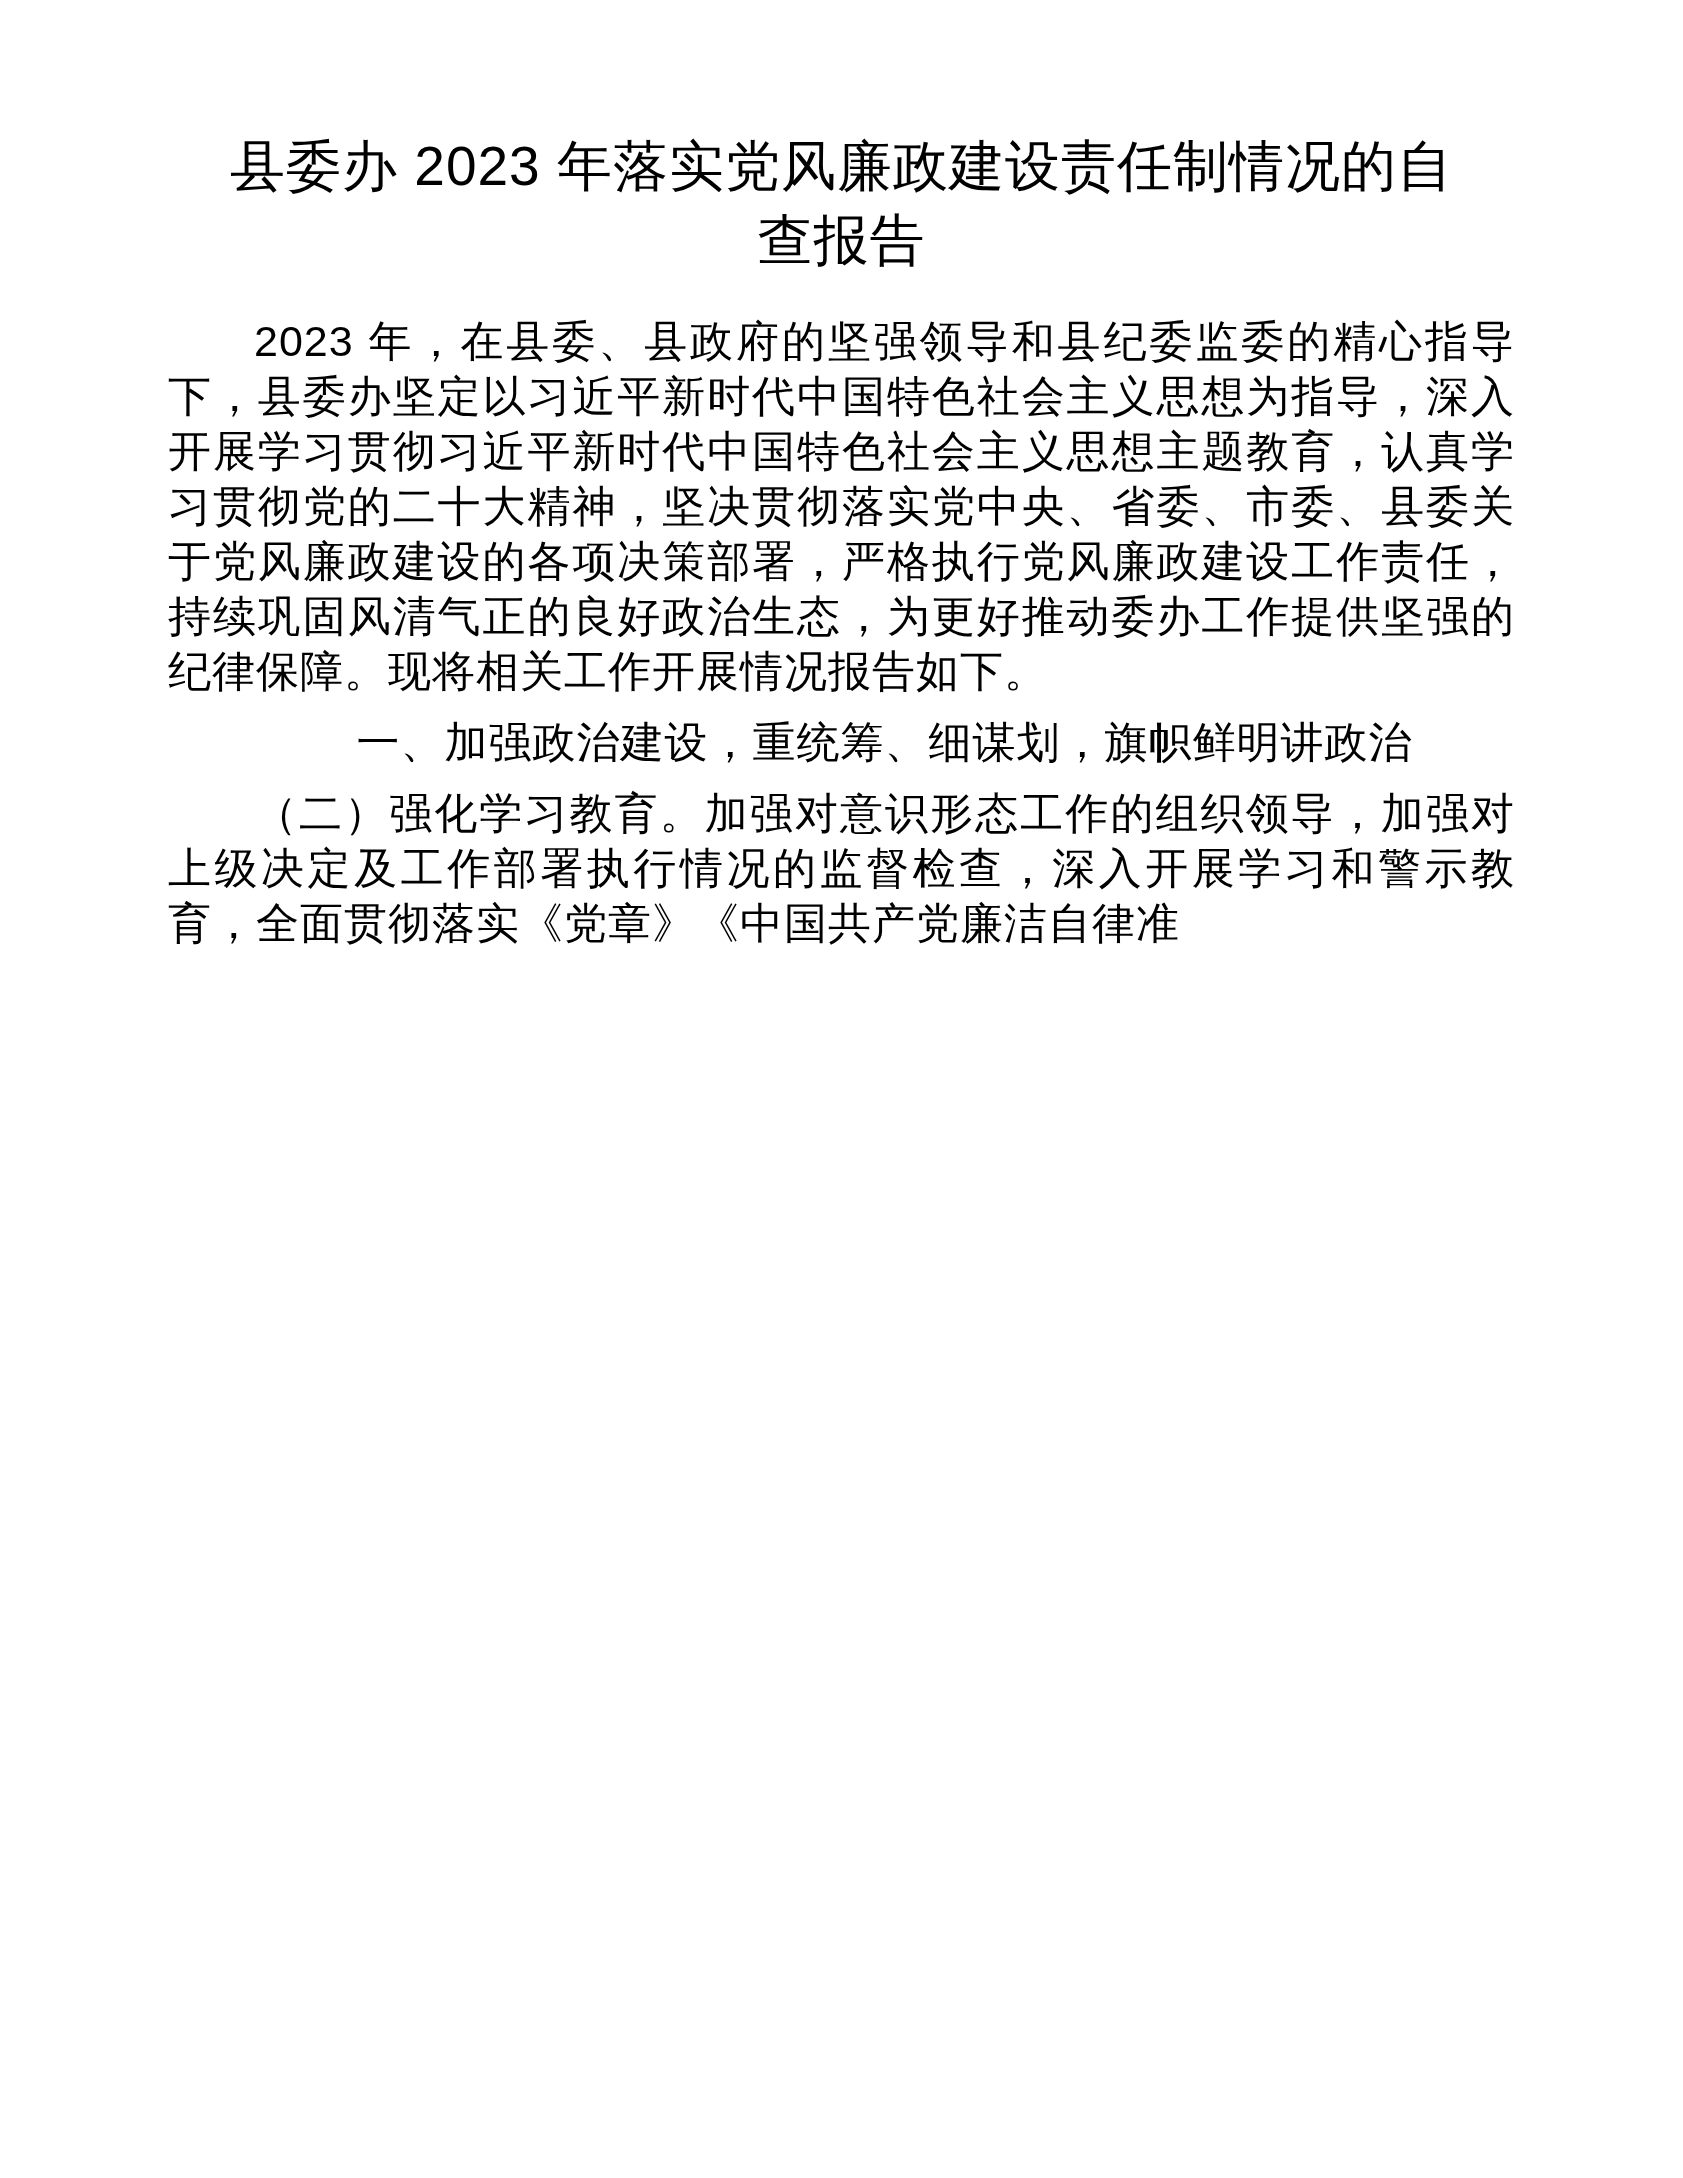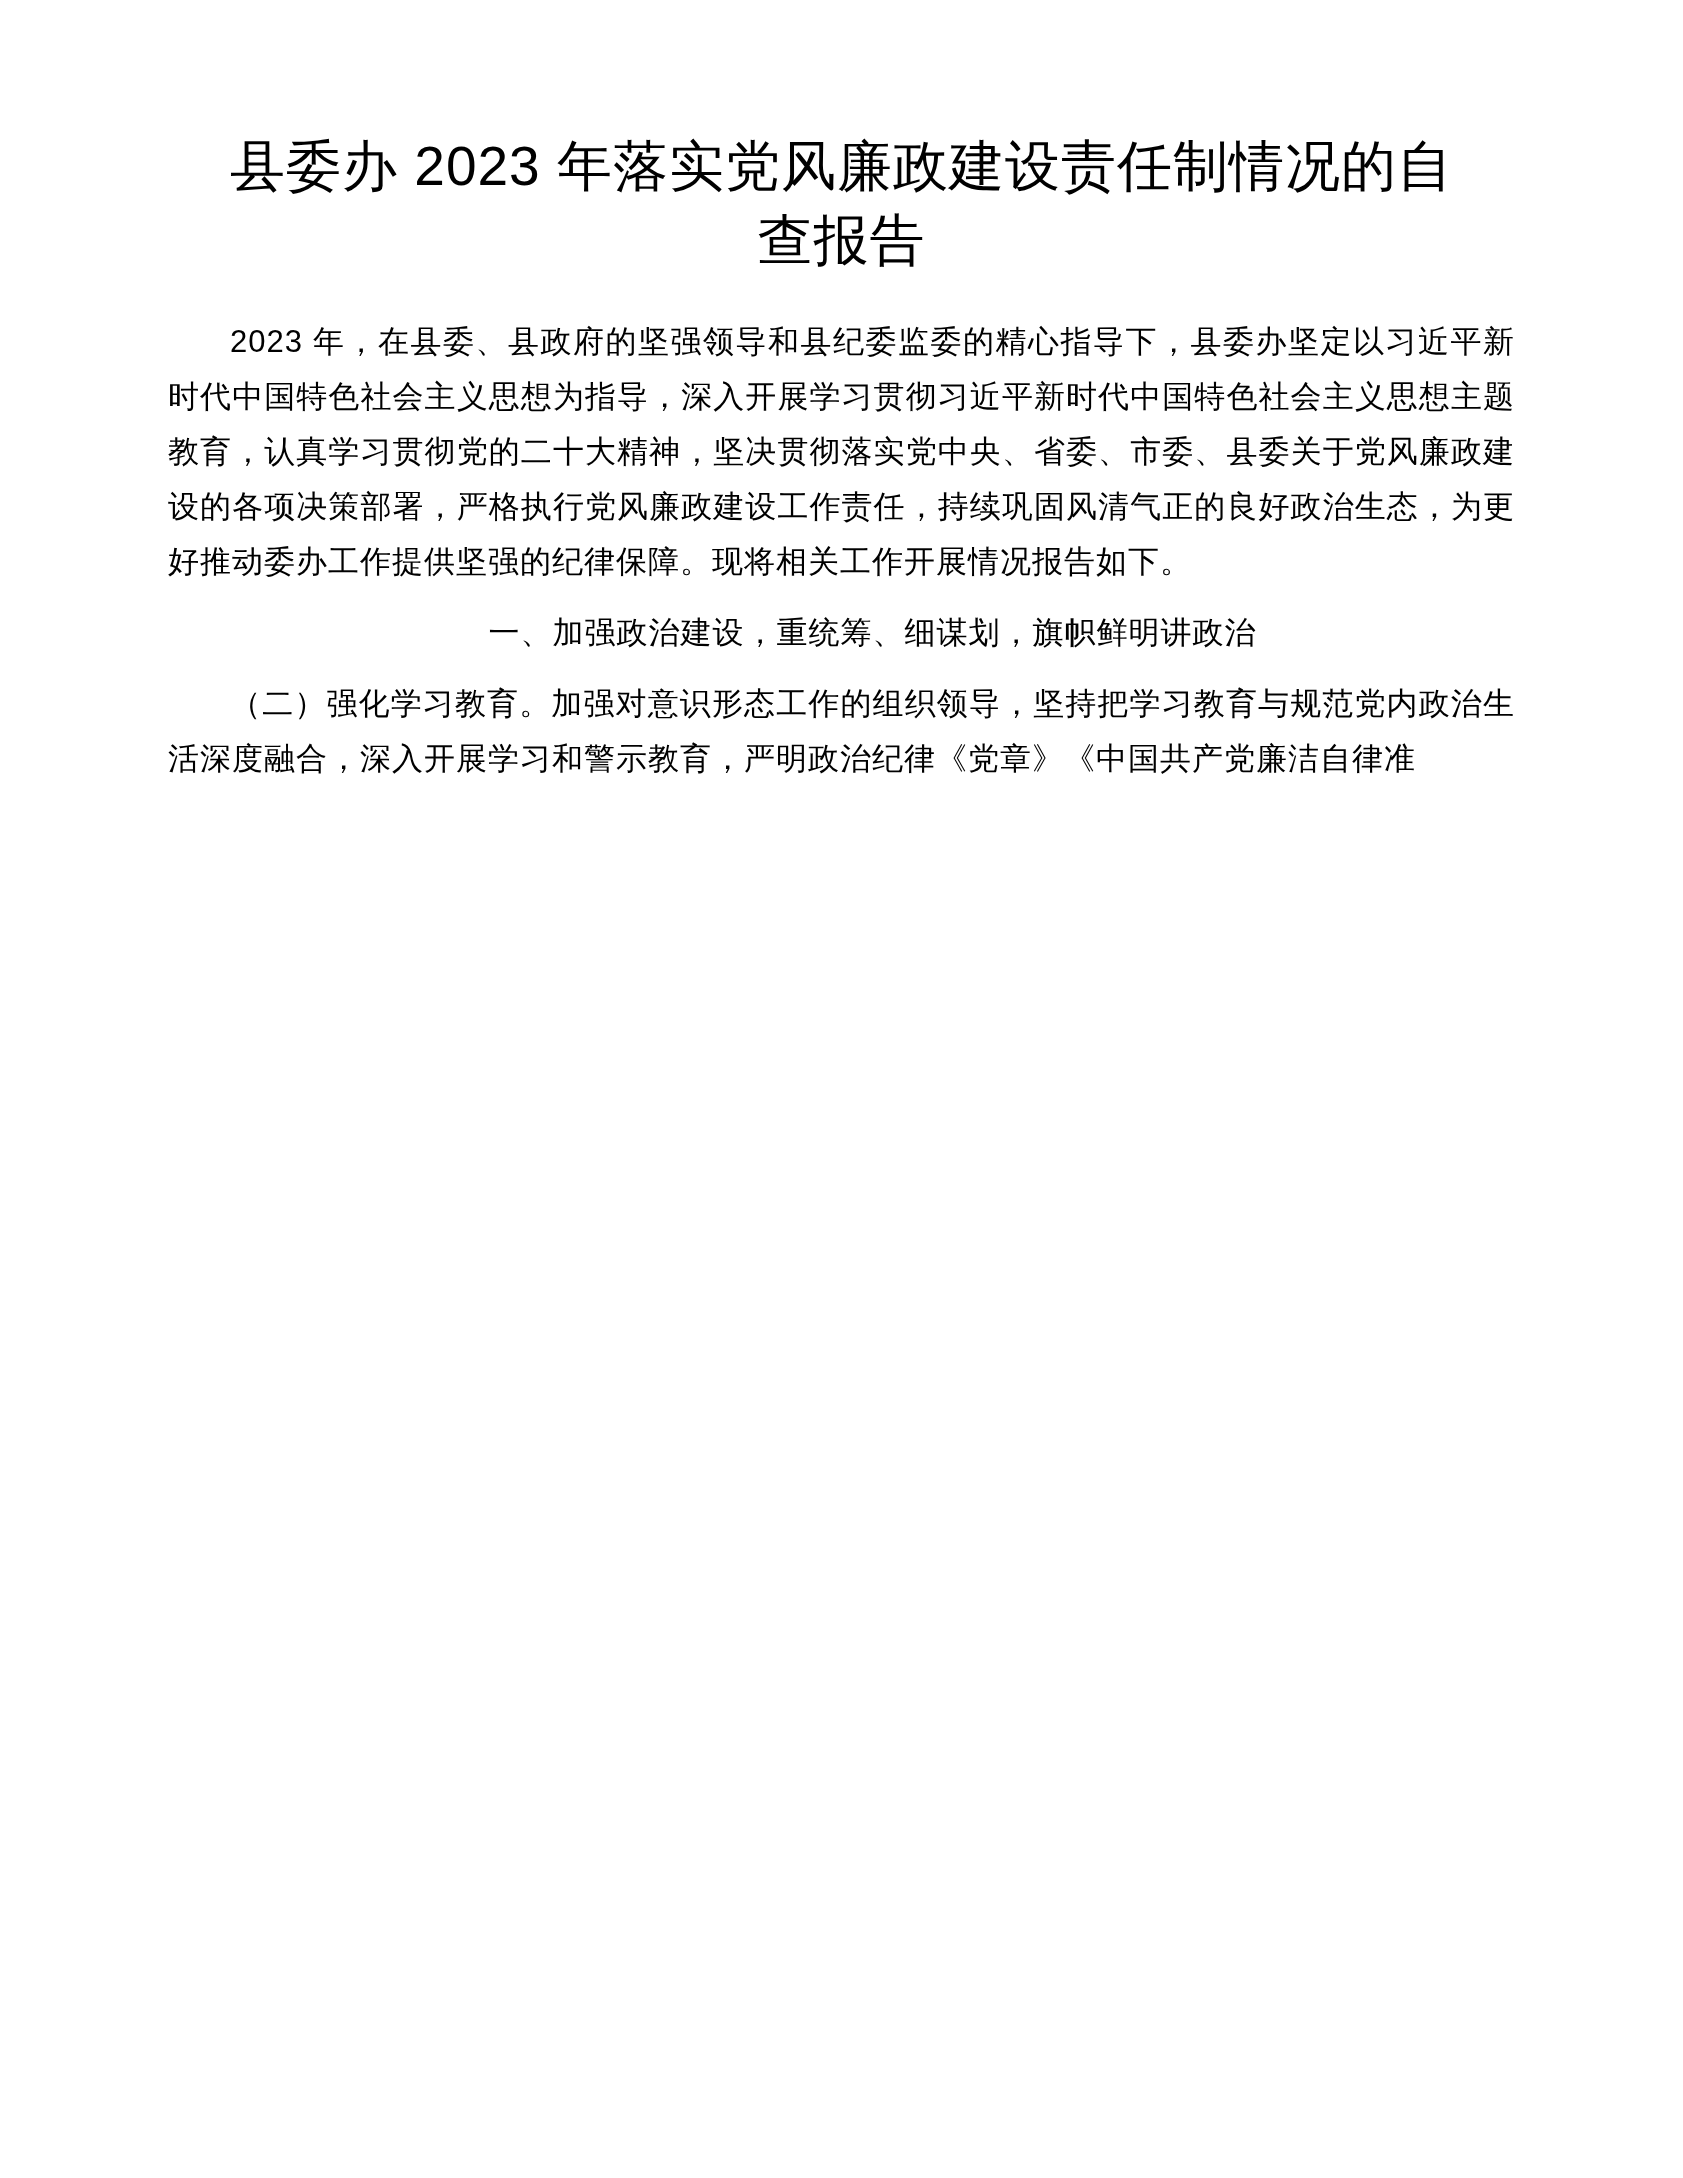--- a/index.html
+++ b/index.html
@@ -22,21 +22,21 @@
   .title {
     margin: 0 0 36px 0;
     padding: 0 59px;
     text-align: center;
     font-size: 55px;
     font-weight: 500;
     line-height: 1.35;
     letter-spacing: 1px;
   }
   .body-text {
-    font-size: 31px;
+    font-size: 43px;
     line-height: 55px;
   }
   .para {
     margin: 0 0 16px 0;
     text-indent: 2em;
     text-align: justify;
     text-justify: inter-ideograph;
     letter-spacing: 1px;
   }
   .para.heading {
@@ -48,16 +48,16 @@
 
 <div class="page">
   <h1 class="title">县委办 2023 年落实党风廉政建设责任制情况的自查报告</h1>
 
   <div class="body-text">
     <div class="para">2023 年，在县委、县政府的坚强领导和县纪委监委的精心指导下，县委办坚定以习近平新时代中国特色社会主义思想为指导，深入开展学习贯彻习近平新时代中国特色社会主义思想主题教育，认真学习贯彻党的二十大精神，坚决贯彻落实党中央、省委、市委、县委关于党风廉政建设的各项决策部署，严格执行党风廉政建设工作责任，持续巩固风清气正的良好政治生态，为更好推动委办工作提供坚强的纪律保障。现将相关工作开展情况报告如下。</div>
 
     <div class="para heading">一、加强政治建设，重统筹、细谋划，旗帜鲜明讲政治</div>
 
 
-    <div class="para">（二）强化学习教育。加强对意识形态工作的组织领导，坚持把学习教育与规范党内政治生活深度融合，深入开展学习和警示教育，严明政治纪律《党章》《中国共产党廉洁自律准</div>
+    <div class="para">（二）强化学习教育。加强对意识形态工作的组织领导，加强对上级决定及工作部署执行情况的监督检查，深入开展学习和警示教育，全面贯彻落实《党章》《中国共产党廉洁自律准</div>
   </div>
 </div>
 
 
 </body></html>

